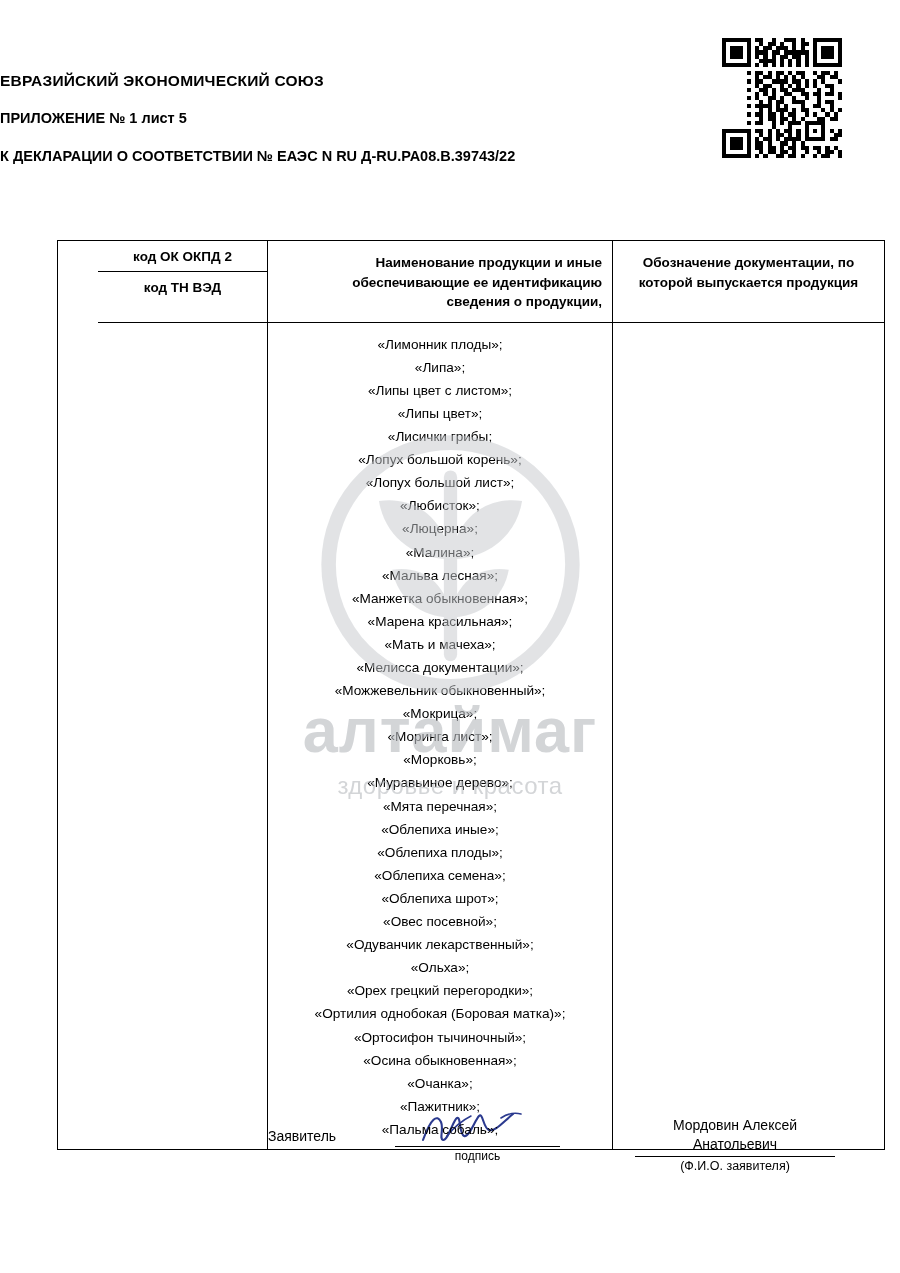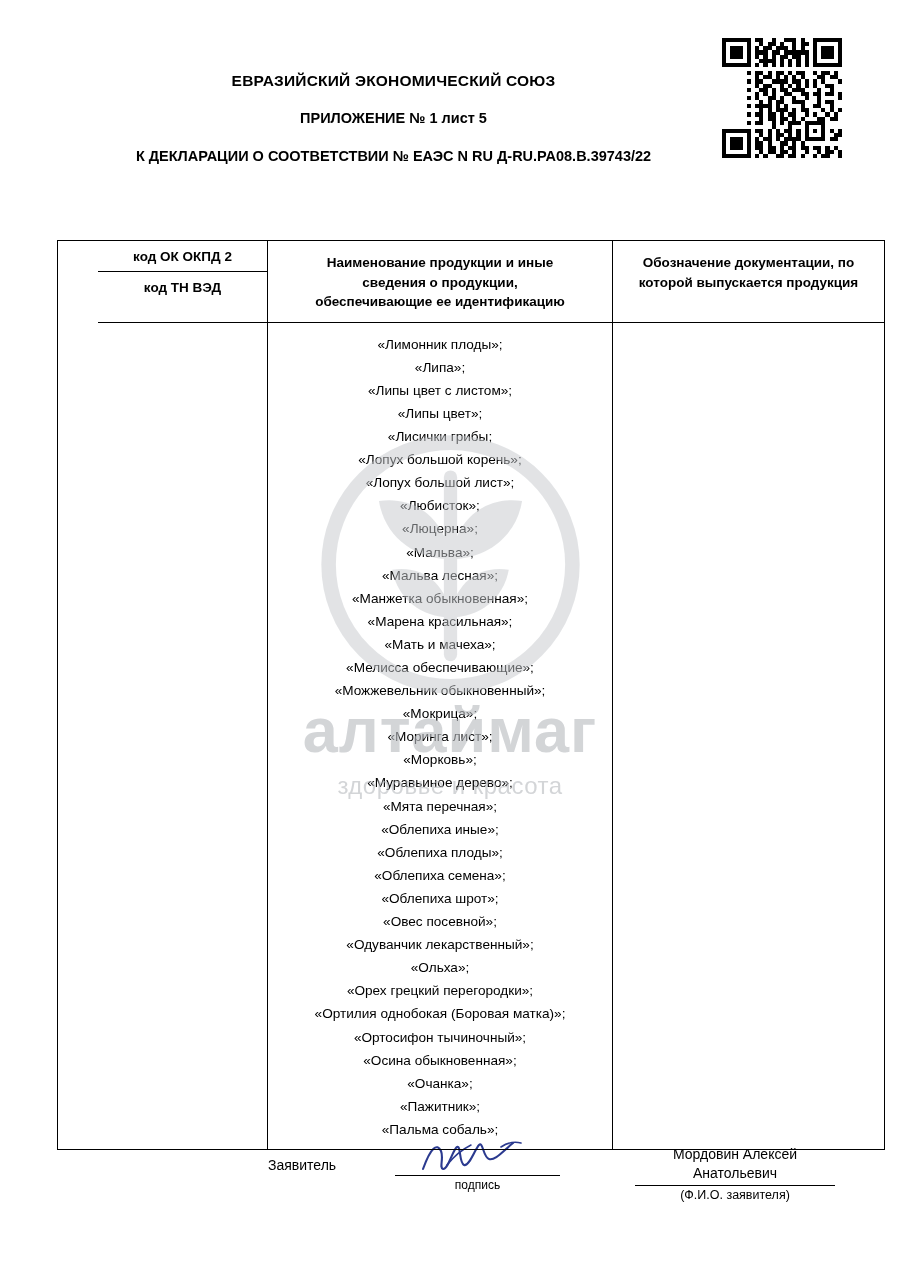--- a/index.html
+++ b/index.html
@@ -32,21 +32,20 @@
     height: 120px;
   }
   .qr-wrap svg { display: block; }
 
   
   .header {
     position: absolute;
     top: 72px;
     left: 0;
     width: 787px;
-    text-align: center;
   }
   .hdr-line1 {
     font-size: 15.5px;
     font-weight: bold;
     letter-spacing: 0.2px;
     margin-bottom: 20px;
   }
   .hdr-line2 {
     font-size: 14.5px;
     font-weight: bold;
@@ -129,21 +128,21 @@
     text-align: center;
     font-size: 13.5px;
     font-weight: bold;
     padding: 8px 4px 7px 4px;
   }
   .th-col1 .cell-a { border-bottom: 1.6px solid #000; }
   .th-col2 {
     width: 345px;
     border-right: 1.6px solid #000;
     box-sizing: border-box;
-    text-align: center;
+    text-align: right;
     font-size: 13.5px;
     font-weight: bold;
     line-height: 1.45;
     padding: 12px 10px 10px 10px;
   }
   .th-col3 {
     flex: 1;
     box-sizing: border-box;
     text-align: center;
     font-size: 13.5px;
@@ -180,21 +179,21 @@
   }
   .prod-list li {
     font-size: 13.6px;
     line-height: 23.1px;
     white-space: nowrap;
   }
 
   
   .footer {
     position: absolute;
-    top: 1137px;
+    top: 1108px;
     left: 0;
     width: 732px;
     height: 120px;
     padding-left: 20px;
   }
   .f-applicant {
     position: absolute;
     left: 268px;
     top: 20px;
     font-size: 14px;
@@ -477,47 +476,47 @@
   </div>
 
   <div class="table">
     <div class="thead">
       <div class="th-col1">
         <div class="cell-a">код ОК ОКПД 2</div>
         <div class="cell-b">код ТН ВЭД</div>
       </div>
       <div class="th-col2">
         <div>Наименование продукции и иные</div>
+        <div>обеспечивающие ее идентификацию</div>
         <div>сведения о продукции,</div>
-        <div>обеспечивающие ее идентификацию</div>
       </div>
       <div class="th-col3">
         <div>Обозначение документации, по</div>
         <div>которой выпускается продукция</div>
       </div>
     </div>
     <div class="tbody">
       <div class="td-col1"></div>
       <div class="td-col2">
         <ul class="prod-list">
             <li>«Лимонник плоды»;</li>
             <li>«Липа»;</li>
             <li>«Липы цвет с листом»;</li>
             <li>«Липы цвет»;</li>
             <li>«Лисички грибы;</li>
             <li>«Лопух большой корень»;</li>
             <li>«Лопух большой лист»;</li>
             <li>«Любисток»;</li>
             <li>«Люцерна»;</li>
-            <li>«Мальва»;</li>
+            <li>«Малина»;</li>
             <li>«Мальва лесная»;</li>
             <li>«Манжетка обыкновенная»;</li>
             <li>«Марена красильная»;</li>
             <li>«Мать и мачеха»;</li>
-            <li>«Мелисса обеспечивающие»;</li>
+            <li>«Мелисса документации»;</li>
             <li>«Можжевельник обыкновенный»;</li>
             <li>«Мокрица»;</li>
             <li>«Моринга лист»;</li>
             <li>«Морковь»;</li>
             <li>«Муравьиное дерево»;</li>
             <li>«Мята перечная»;</li>
             <li>«Облепиха иные»;</li>
             <li>«Облепиха плоды»;</li>
             <li>«Облепиха семена»;</li>
             <li>«Облепиха шрот»;</li>

